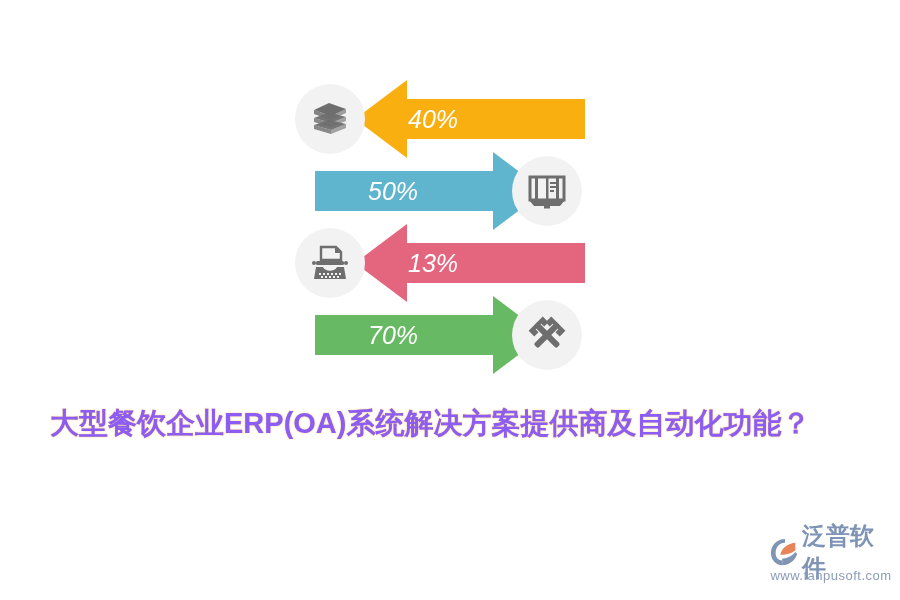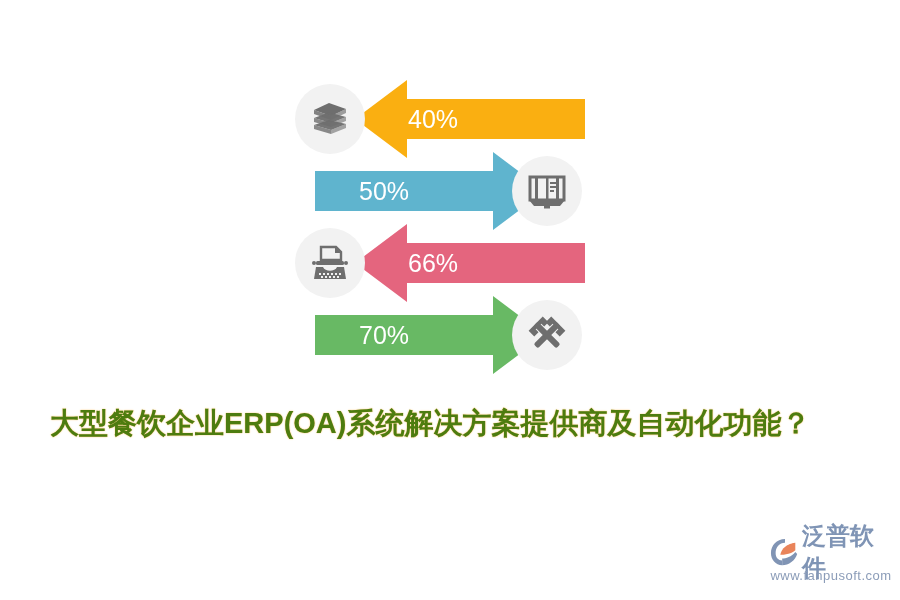--- a/index.html
+++ b/index.html
@@ -78,23 +78,24 @@
     position: absolute;
     top: 0;
     height: 78px;
     line-height: 78px;
     color: #ffffff;
     font-size: 25px;
     font-family: "Liberation Sans", "DejaVu Sans", sans-serif;
     z-index: 4;
     pointer-events: none;
     white-space: nowrap;
+    font-style: italic;
   }
   .label-left  { left: 128px; }
-  .label-right { left: 79px; }
+  .label-right { left: 88px; }
 
   
   #headline {
     position: absolute;
     left: 50px;
     top: 404px;
     width: 810px;
     font-size: 29px;
     font-weight: bold;
     color: #f5a020;
@@ -226,21 +227,21 @@
             <rect x="25" y="35" width="2" height="2"></rect>
             <rect x="29" y="35" width="2" height="2"></rect>
           </g>
         </svg>
       </div>
       <div class="arrow arrow-left">
         <svg viewBox="0 0 230 78" preserveAspectRatio="none" aria-hidden="true">
           <polygon points="0,39 52,0 52,19 230,19 230,59 52,59 52,78" fill="#E4657E"></polygon>
         </svg>
       </div>
-      <div class="arrow-label label-left">66%</div>
+      <div class="arrow-label label-left">13%</div>
     </div>
 
     <div class="row row-3">
       <div class="badge badge-right" style="background: rgb(242, 242, 242);">
         <svg width="44" height="44" viewBox="0 0 44 44" aria-hidden="true">
           <g fill="#6E6E6E">
             <g transform="rotate(45 22 22)">
               <rect x="19" y="6" width="6" height="32" rx="2"></rect>
               <path d="M12 6 L32 6 L32 14 L26 14 L26 10 L18 10 L18 14 L12 14 Z"></path>
             </g>
@@ -254,21 +255,21 @@
       <div class="arrow arrow-right">
         <svg viewBox="0 0 230 78" preserveAspectRatio="none" aria-hidden="true">
           <polygon points="0,19 178,19 178,0 230,39 178,78 178,59 0,59" fill="#68B964"></polygon>
         </svg>
       </div>
       <div class="arrow-label label-right">70%</div>
     </div>
 
   </div>
 
-  <div id="headline" style="color: #4d7c0f;">大型餐饮企业ERP(OA)系统解决方案提供商及自动化功能？</div>
+  <div id="headline" style="color: #8b5cf6;">大型餐饮企业ERP(OA)系统解决方案提供商及自动化功能？</div>
 
   <div id="logo">
     <div id="logo-top">
       <svg id="logo-mark" viewBox="0 0 32 32" aria-hidden="true">
         <path d="M16 2 C7 2, 1 9, 1 17 C1 24, 6 30, 13 30 L13 25 C9 25, 6 22, 6 17 C6 11, 10 6, 16 6 Z" fill="#8094b4"></path>
         <path d="M27 6 C27 6, 13 7, 11 19 C11 19, 22 19, 27 14 Z" fill="#e9845a"></path>
         <path d="M27 16 C23 21, 17 23, 13 23 L13 30 C20 30, 27 25, 29 18 Z" fill="#8094b4"></path>
       </svg>
       <span id="logo-word" style="color: rgb(127, 148, 181);">泛普软件</span>
     </div>

